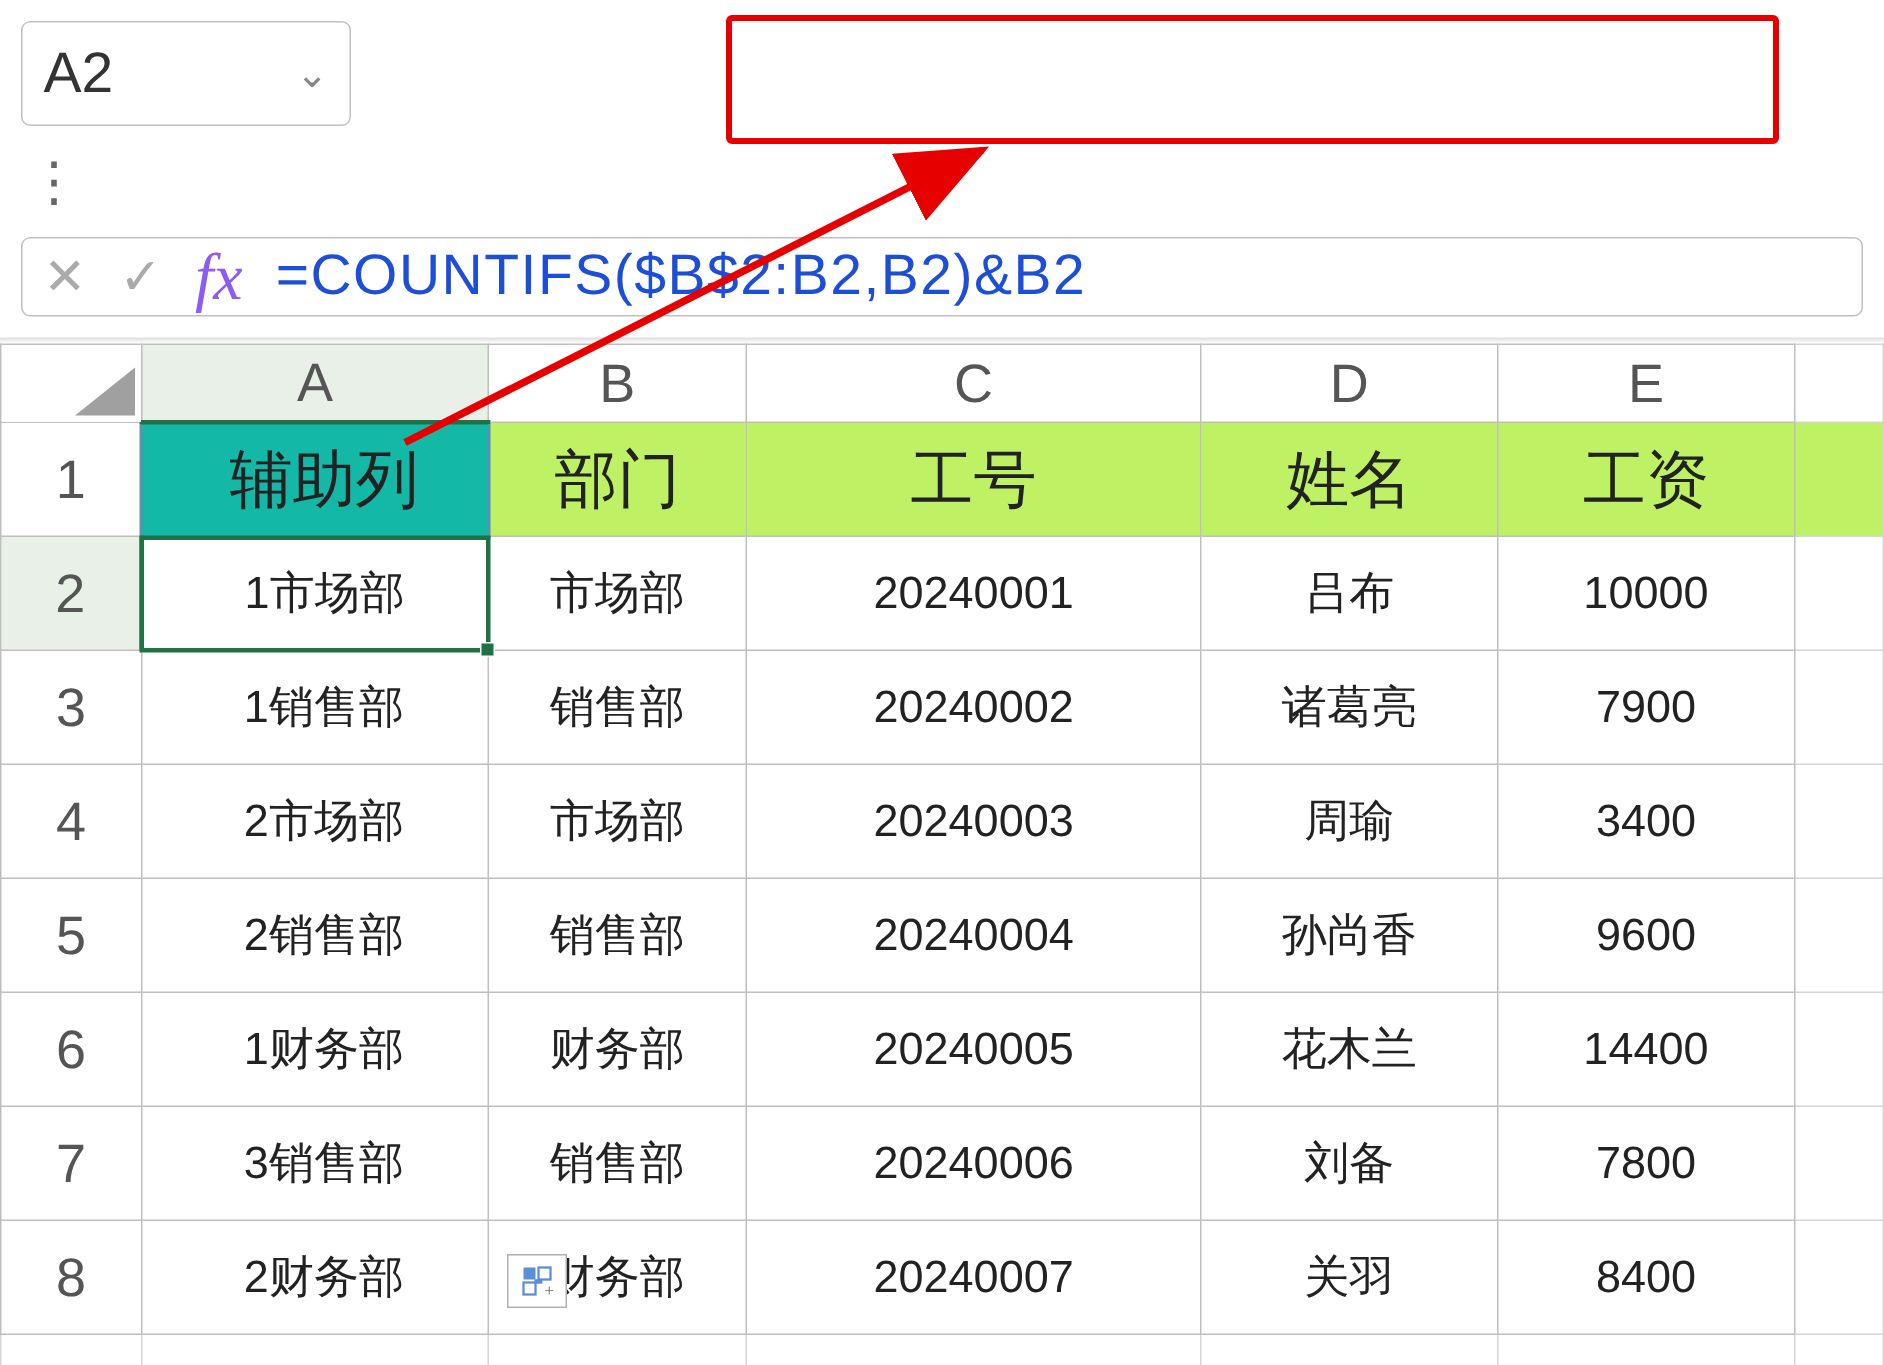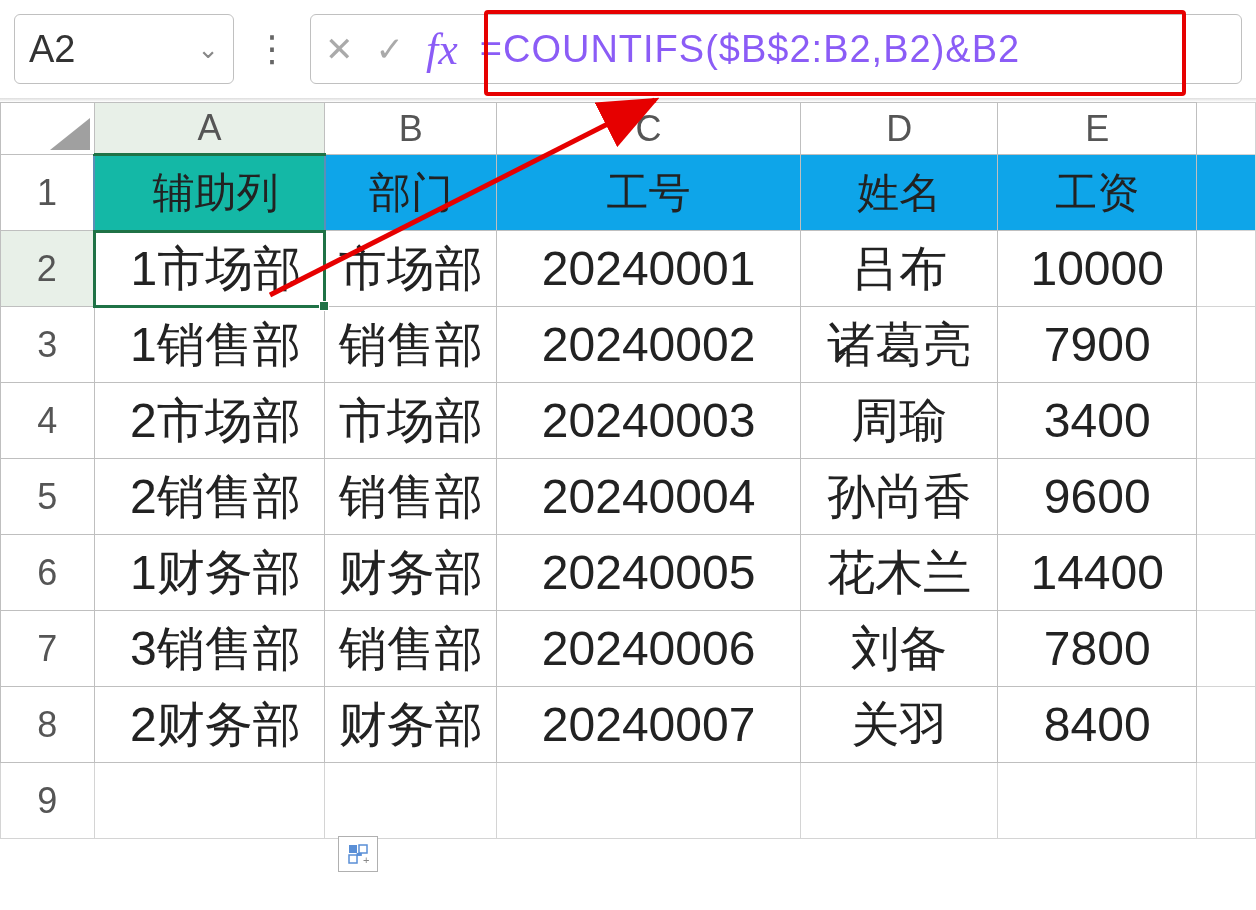--- a/index.html
+++ b/index.html
@@ -11,24 +11,24 @@
     
     .container {
       width: 1256px;
       height: 910px;
       position: relative;
     }
     
     
     .formula-bar-area {
       display: flex;
-      align-items: center;
       padding: 14px 14px;
       gap: 16px;
       background: #fff;
+      flex-direction: column;
     }
     
     .name-box {
       width: 220px;
       height: 70px;
       border: 1px solid #c0c0c0;
       border-radius: 6px;
       display: flex;
       align-items: center;
       justify-content: space-between;
@@ -66,21 +66,21 @@
       color: #8b5cf6;
     }
     
     .cancel-icon, .accept-icon {
       font-size: 34px;
       color: #aaa;
     }
     
     .formula-text {
       font-size: 38px;
-      color: #8b5cf6;
+      color: #1d4ed8;
       letter-spacing: 1px;
     }
     
     
     .red-highlight {
       position: absolute;
       border: 4px solid #e60000;
       border-radius: 4px;
       top: 10px;
       left: 484px;
@@ -152,35 +152,35 @@
     }
     
     .col-A { width: 234px; }
     .col-B { width: 174px; }
     .col-C { width: 306px; }
     .col-D { width: 200px; }
     .col-E { width: 200px; }
     .col-F { width: 60px; }
     
     .header-row td {
-      background: #0ea5e9;
+      background: #bef264;
       font-size: 42px;
       height: 76px;
     }
     
     
     .header-row .cell-A1 {
       background: #14b8a6;
       border: 2px solid #5b8fb7;
     }
     
     .cell-left { text-align: left; padding-left: 12px !important; }
     
     .data-row td {
-      font-size: 48px;
+      font-size: 30px;
     }
     
     
     .selected-cell {
       position: relative;
       outline: 3px solid #1f7246;
       outline-offset: -2px;
     }
     
     .fill-handle {

